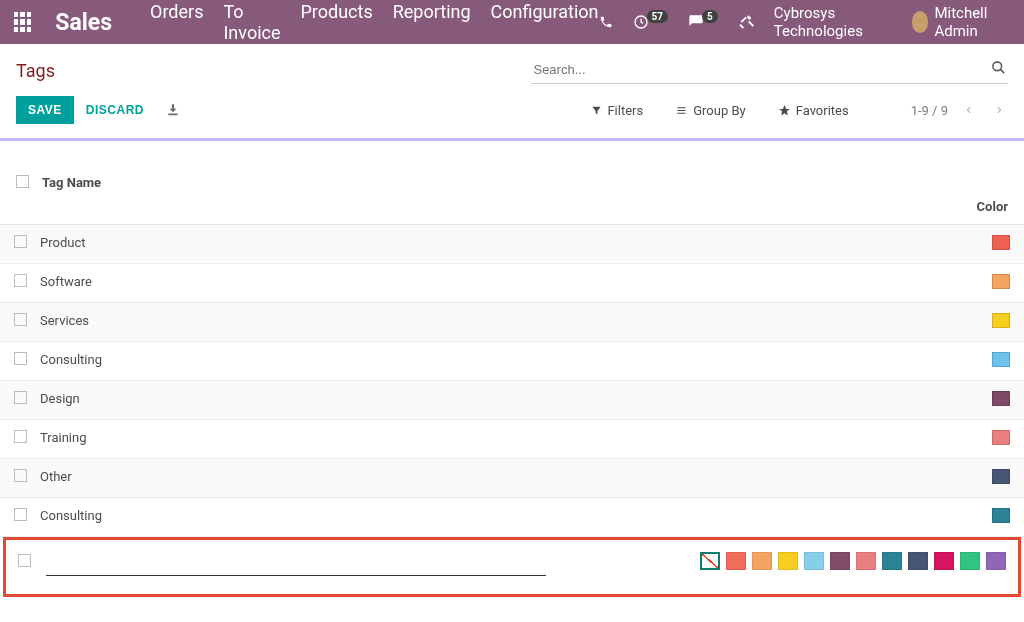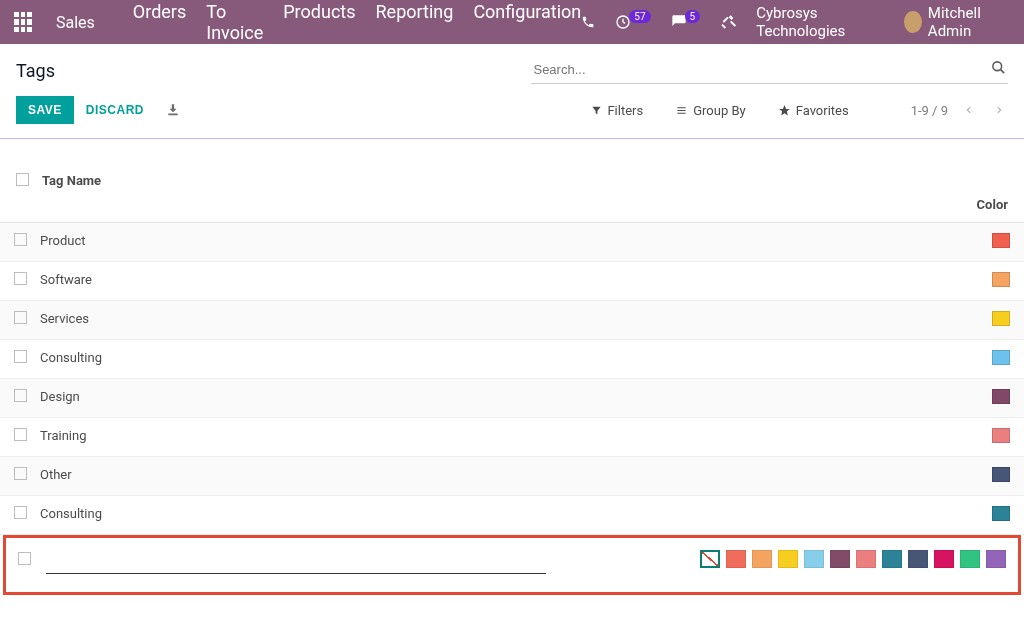--- a/index.html
+++ b/index.html
@@ -1,46 +1,46 @@
 <!DOCTYPE html>
 <html><head>
 <meta charset="utf-8">
 <style>
   * { box-sizing: border-box; margin: 0; padding: 0; }
   body { font-family: -apple-system, BlinkMacSystemFont, "Segoe UI", Roboto, Arial, sans-serif; font-size: 13px; color: #4c4c4c; background: #fff; }
   
   .topbar { background: #875a7b; height: 44px; display: flex; align-items: center; padding: 0 14px; color: #fff; }
   .apps-icon { width: 20px; height: 20px; display: grid; grid-template-columns: repeat(3,1fr); grid-template-rows: repeat(3,1fr); gap: 2px; margin-right: 24px; cursor: pointer; }
   .apps-icon span { background: #fff; }
-  .app-title { font-size: 16px; font-weight: 400; margin-right: 38px; }
+  .app-title { font-size: 23px; font-weight: 700; margin-right: 38px; }
   .topnav { display: flex; gap: 20px; }
   .topnav a { color: #fff; text-decoration: none; font-size: 18px; cursor: pointer; }
   .spacer { flex: 1; }
   .top-right { display: flex; align-items: center; gap: 20px; }
   .icon-btn { position: relative; cursor: pointer; display: flex; align-items: center; }
-  .badge { background: #6d28d9; color: #fff; font-size: 10px; font-weight: 400; border-radius: 8px; padding: 1px 5px; margin-left: -2px; position: relative; top: -6px; }
+  .badge { background: #404040; color: #fff; font-size: 10px; font-weight: 700; border-radius: 8px; padding: 1px 5px; margin-left: -2px; position: relative; top: -6px; }
   .avatar { width: 22px; height: 22px; border-radius: 50%; background: #c89f6b; display: inline-block; margin-right: 6px; }
   .company, .user { font-size: 15px; cursor: pointer; }
   
   .breadcrumb-row { display: flex; align-items: center; padding: 12px 16px 4px 16px; }
-  .breadcrumb { font-size: 18px; color: #0f172a; }
+  .breadcrumb { font-size: 18px; color: #7f1d1d; }
   .search-wrap { flex: 1; max-width: 520px; margin-left: auto; position: relative; }
   .search-input { width: 100%; border: none; border-bottom: 1px solid #ccc; padding: 6px 24px 6px 2px; font-size: 13px; outline: none; }
   .search-icon { position: absolute; right: 2px; top: 4px; color: #6b6b6b; }
   
   .ctrl-row { display: flex; align-items: center; padding: 8px 16px 14px 16px; }
   .btn-save { background: #00a09d; color: #fff; border: none; padding: 7px 12px; font-weight: 700; font-size: 12px; letter-spacing: .5px; cursor: pointer; }
   .btn-discard { background: none; border: none; color: #00a09d; font-weight: 700; font-size: 12px; letter-spacing: .5px; margin-left: 12px; cursor: pointer; }
   .dl-icon { margin-left: 22px; color: #7c7c7c; cursor: pointer; }
   .ctrl-right { margin-left: auto; display: flex; align-items: center; gap: 32px; color: #4c4c4c; }
   .ctrl-item { display: flex; align-items: center; gap: 5px; cursor: pointer; font-size: 13px; }
   .pager { display: flex; align-items: center; gap: 12px; margin-left: 30px; color: #7c7c7c; }
   .pager-btn { color: #b5b5b5; cursor: pointer; padding: 2px 4px; }
   
-  .table-wrap { border-top: 1px solid #c4b5fd; }
+  .table-wrap { border-top: 3px solid #c4b5fd; }
   .thead { display: flex; align-items: center; border-bottom: 1px solid #e5e5e5; padding: 10px 16px; font-weight: 700; color: #4c4c4c; }
   .check-cell { width: 26px; }
   .check { width: 13px; height: 13px; border: 1px solid #bdbdbd; display: inline-block; cursor: pointer; }
   .name-cell { flex: 1; }
   .color-cell { width: 60px; text-align: right; }
   .color-head { text-align: right; margin-top: 48px; }
   
   .trow { display: flex; align-items: flex-start; border-bottom: 1px solid #eee; padding: 10px 14px; }
   .trow:nth-child(odd) { background: #fafafa; }
   .trow:nth-child(even) { background: #fff; }

